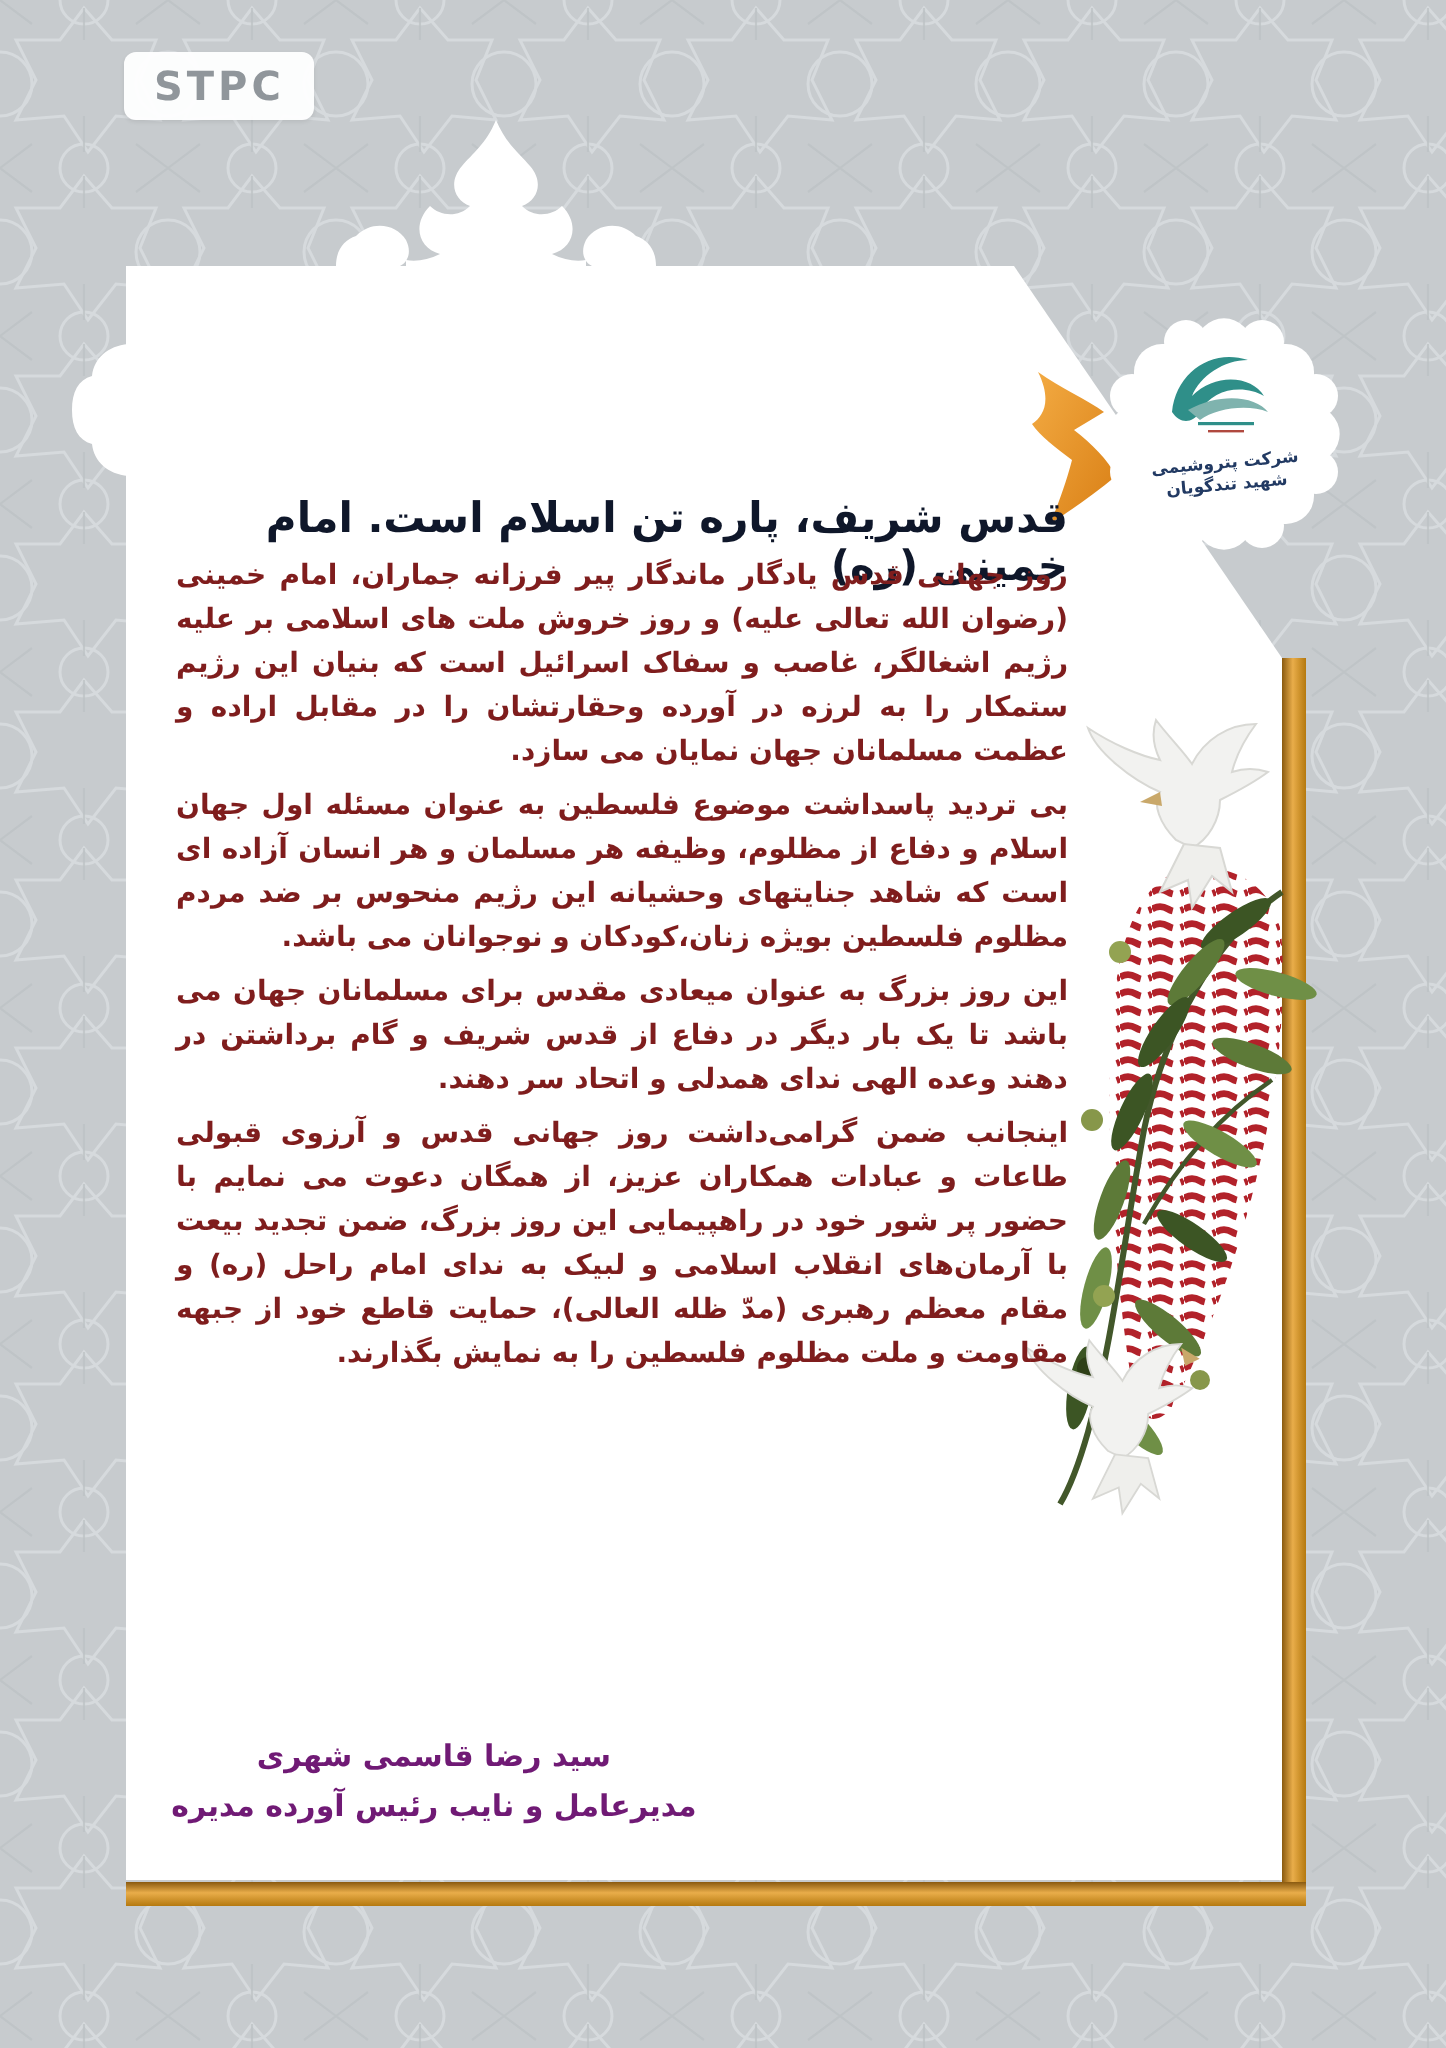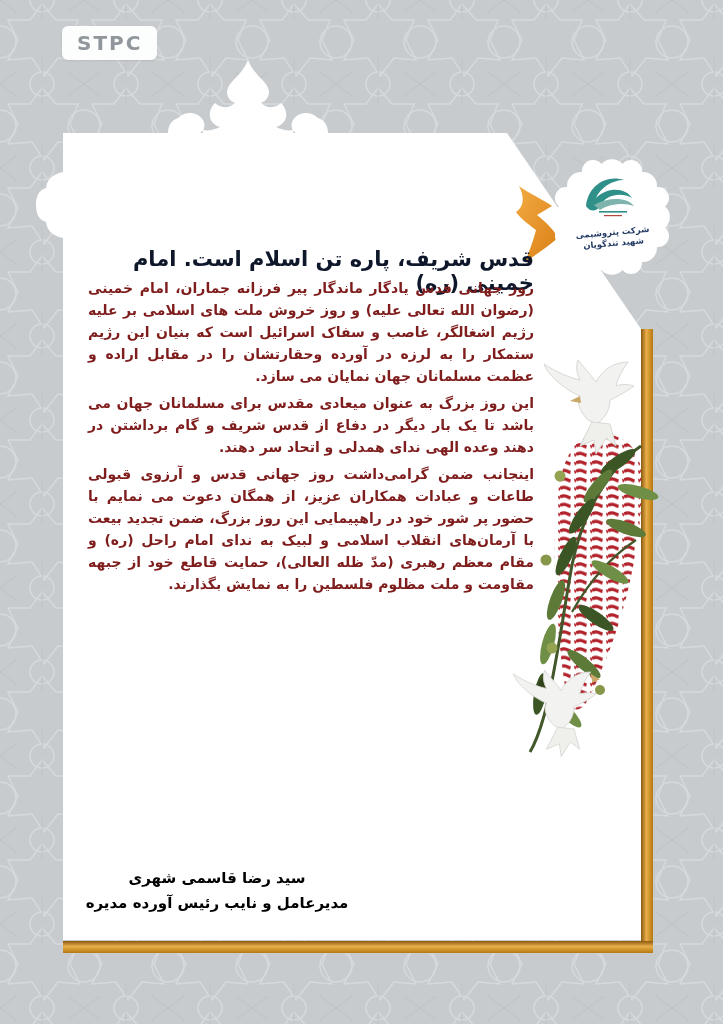--- a/index.html
+++ b/index.html
@@ -23,21 +23,21 @@
     left:88px;top:247px;width:446px;direction:rtl;text-align:right;
     color:#0f172a;font-weight:bold;font-size:21px;
   }
   .bodytext{
     left:88px;top:277px;width:446px;direction:rtl;text-align:justify;
     color:#7f1d1d;font-weight:bold;font-size:14px;line-height:22px;
   }
   .bodytext p{margin:0 0 5px 0;}
   .signature{
     left:72px;top:866px;width:290px;direction:rtl;text-align:center;
-    color:#000000;font-weight:bold;font-size:15px;line-height:1.65;
+    color:#701a75;font-weight:bold;font-size:15px;line-height:1.65;
   }
   .logo-name{
     left:570px;top:227px;width:86px;direction:rtl;text-align:center;
     font-size:8.5px;font-weight:bold;color:#223a63;
     transform:rotate(-5deg);line-height:1.25;
   }
 </style>
 </head>
 <body>
 
@@ -166,20 +166,21 @@
 
   <div class="abs badge">STPC</div>
 
 
   <div class="abs logo-name">شرکت پتروشیمی شهید تندگویان</div>
 
   <div class="abs heading">قدس شریف، پاره تن اسلام است. امام خمینی (ره)</div>
 
   <div class="abs bodytext">
     <p>روز جهانی قدس یادگار ماندگار پیر فرزانه جماران، امام خمینی (رضوان الله تعالی علیه) و روز خروش ملت های اسلامی بر علیه رژیم اشغالگر، غاصب و سفاک اسرائیل است که بنیان این رژیم ستمکار را به لرزه در آورده وحقارتشان را در مقابل اراده و عظمت مسلمانان جهان نمایان می سازد.</p>
+    <p>بی تردید پاسداشت موضوع فلسطین به عنوان مسئله اول جهان اسلام و دفاع از مظلوم، وظیفه هر مسلمان و هر انسان آزاده ای است که شاهد جنایتهای وحشیانه این رژیم منحوس بر ضد مردم مظلوم فلسطین بویژه زنان،کودکان و نوجوانان می باشد.</p>
     <p>این روز بزرگ به عنوان میعادی مقدس برای مسلمانان جهان می باشد تا یک بار دیگر در دفاع از قدس شریف و گام برداشتن در دهند وعده الهی ندای همدلی و اتحاد سر دهند.</p>
     <p>اینجانب ضمن گرامی‌داشت روز جهانی قدس و آرزوی قبولی طاعات و عبادات همکاران عزیز، از همگان دعوت می نمایم با حضور پر شور خود در راهپیمایی این روز بزرگ، ضمن تجدید بیعت با آرمان‌های انقلاب اسلامی و لبیک به ندای امام راحل (ره) و مقام معظم رهبری (مدّ ظله العالی)، حمایت قاطع خود از جبهه مقاومت و ملت مظلوم فلسطین را به نمایش بگذارند.</p>
   </div>
 
   <div class="abs signature">
     <div>سید رضا قاسمی شهری</div>
     <div>مدیرعامل و نایب رئیس آورده مدیره</div>
   </div>
 
 </div>

